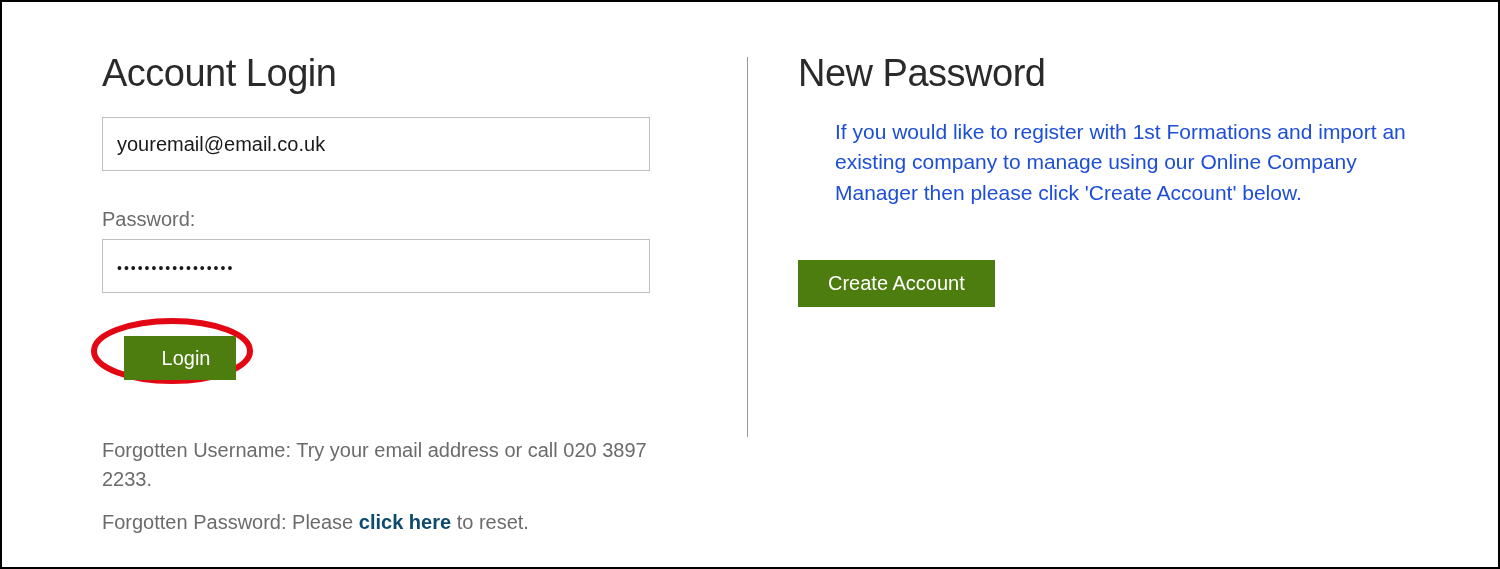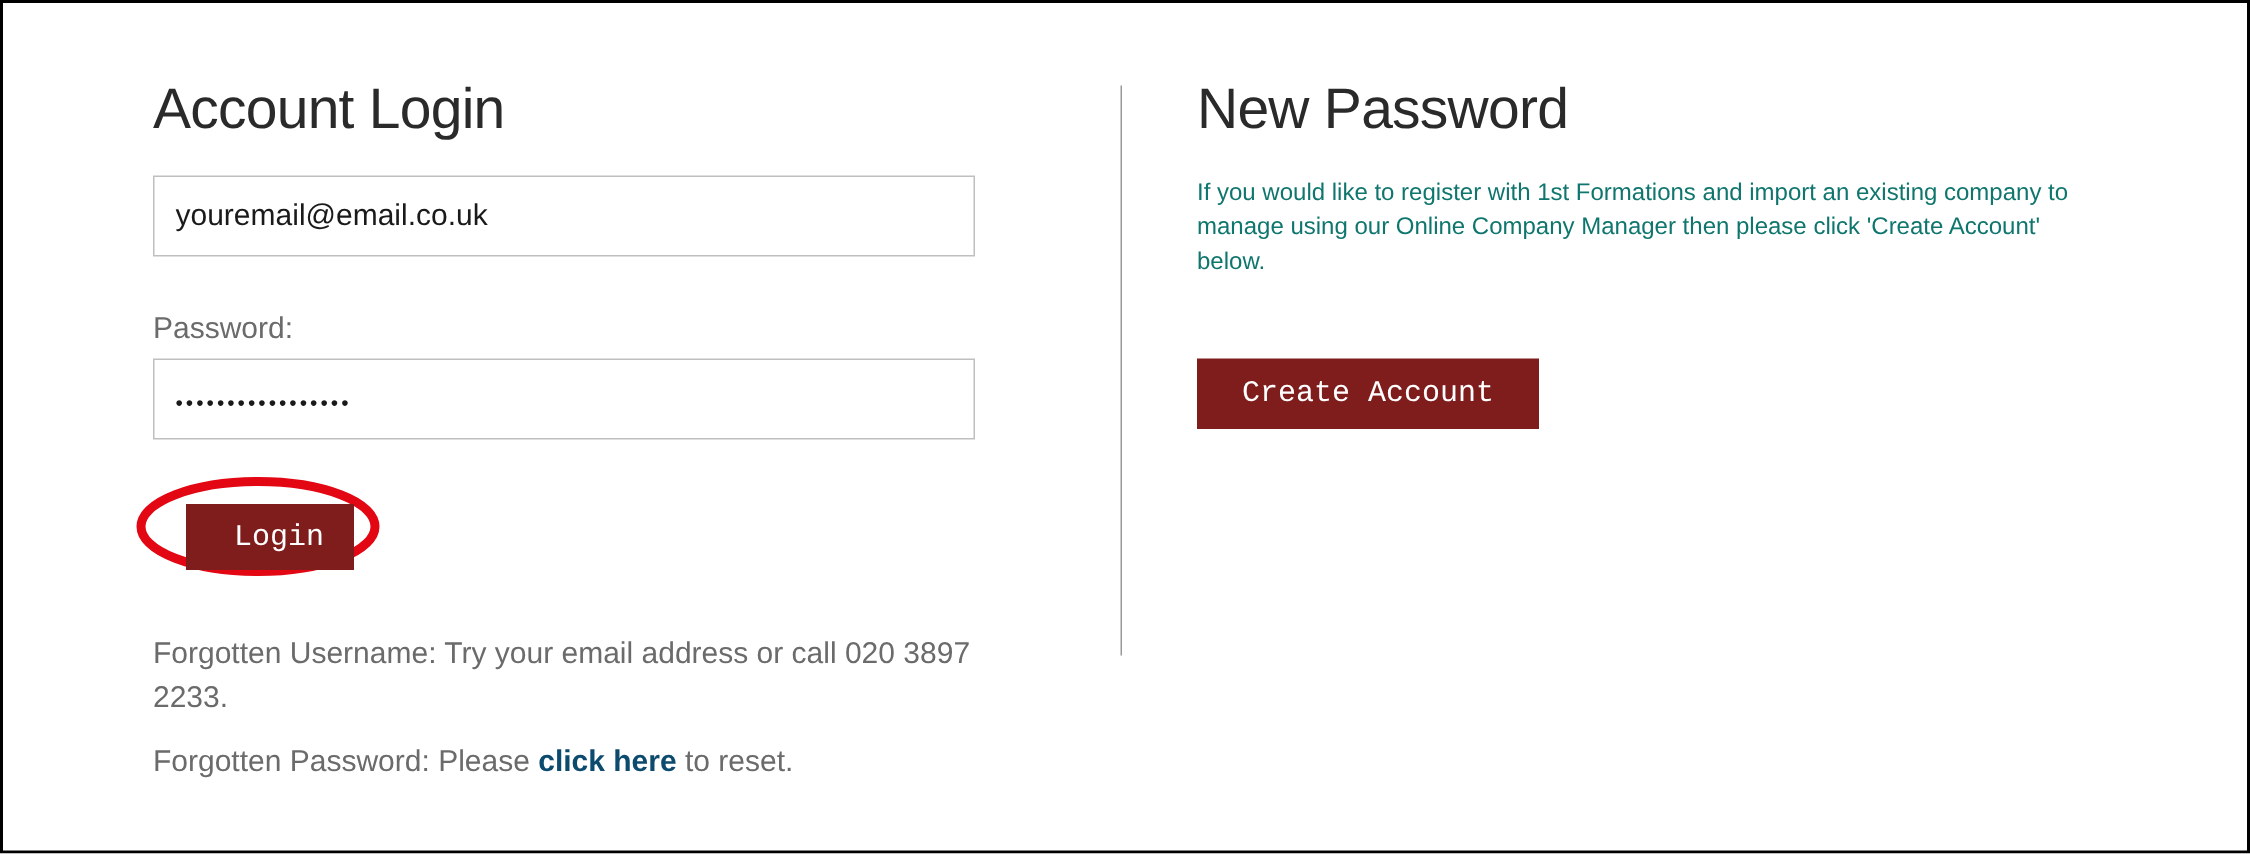--- a/index.html
+++ b/index.html
@@ -60,27 +60,27 @@
       font-size: 14px;
       padding-top: 10px;
     }
     .btn-row {
       position: relative;
       height: 80px;
       margin-top: -4px;
     }
     .btn {
       display: inline-block;
-      background: #7f1d1d;
+      background: #4d7c0f;
       color: #fff;
       font-size: 20px;
       font-weight: 400;
       border: none;
       cursor: pointer;
-      font-family: Liberation Mono, monospace;
+      font-family: Liberation Sans, sans-serif;
     }
     .btn-login {
       width: 112px;
       height: 44px;
       position: absolute;
       left: 22px;
       top: 10px;
       text-align: center;
       padding-left: 12px;
     }
@@ -92,29 +92,30 @@
       position: absolute;
       left: -14px;
       top: -10px;
       width: 168px;
       height: 70px;
     }
     .help-text {
       font-size: 20px;
       color: #6b6b6b;
       line-height: 1.45;
-      margin-top: 16px;
+      margin-top: 30px;
     }
     .help-text + .help-text { margin-top: 14px; }
     .link { color: #0c4a6e; font-weight: 700; cursor: pointer; }
     .desc {
-      font-size: 16px;
-      color: #0f766e;
+      font-size: 21px;
+      color: #1d4ed8;
       line-height: 1.45;
       margin-top: 2px;
+      margin-left: 37px;
     }
   </style>
 </head>
 <body>
 
 <div class="frame">
 
   <div class="col-left">
     <h1>Account Login</h1>
 

